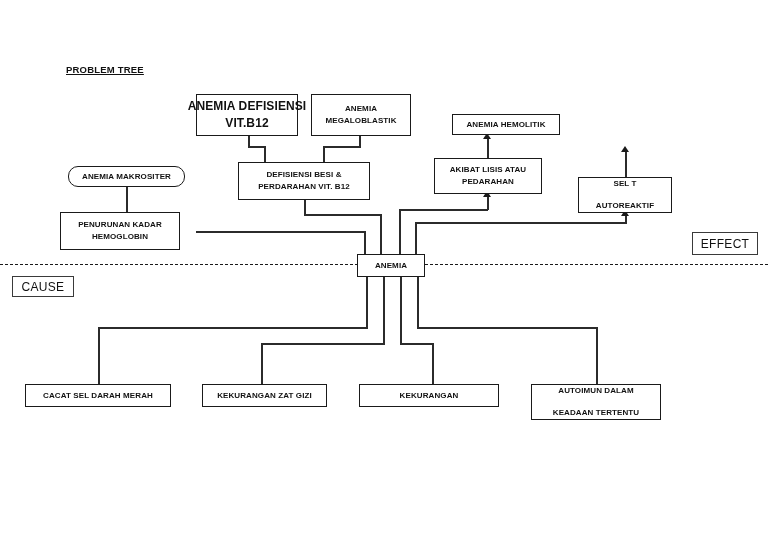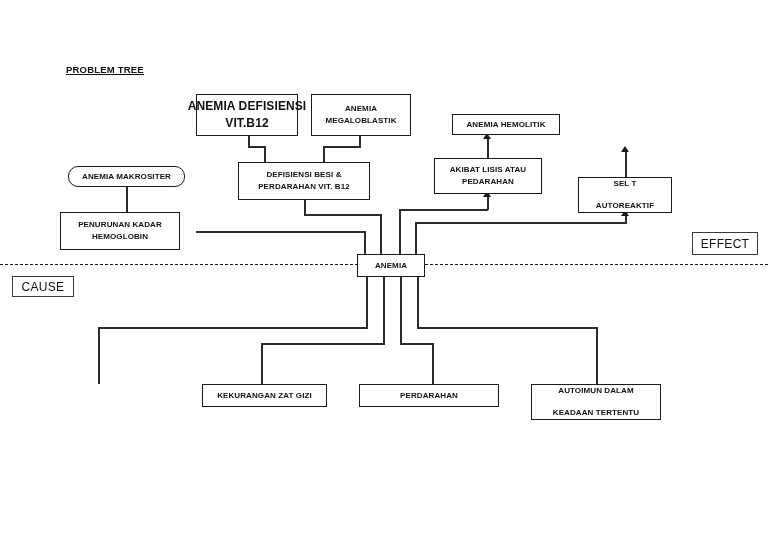--- a/index.html
+++ b/index.html
@@ -191,27 +191,30 @@
 
   <div class="node" style="left:60px; top:212px; width:120px; height:38px; font-size:8px;">
     <span class="ln">PENURUNAN KADAR</span>
     <span class="ln">HEMOGLOBIN</span>
   </div>
 
   <div class="node" style="left:357px; top:254px; width:68px; height:23px; font-size:8px;">
     <span class="ln">ANEMIA</span>
   </div>
 
+  <div class="node" style="left:25px; top:384px; width:146px; height:23px; font-size:8px;">
+    <span class="ln">CACAT SEL DARAH MERAH</span>
+  </div>
 
   <div class="node" style="left:202px; top:384px; width:125px; height:23px; font-size:8px;">
     <span class="ln">KEKURANGAN ZAT GIZI</span>
   </div>
 
   <div class="node" style="left:359px; top:384px; width:140px; height:23px; font-size:8px;">
-    <span class="ln">PERDARAHAN</span>
+    <span class="ln">KEKURANGAN</span>
   </div>
 
   <div class="node" style="left:531px; top:384px; width:130px; height:36px; font-size:8px;justify-content:space-between;">
     <span class="ln">AUTOIMUN DALAM</span>
     <span class="ln">KEADAAN TERTENTU</span>
   </div>
 
 </div>
 
 </body></html>

